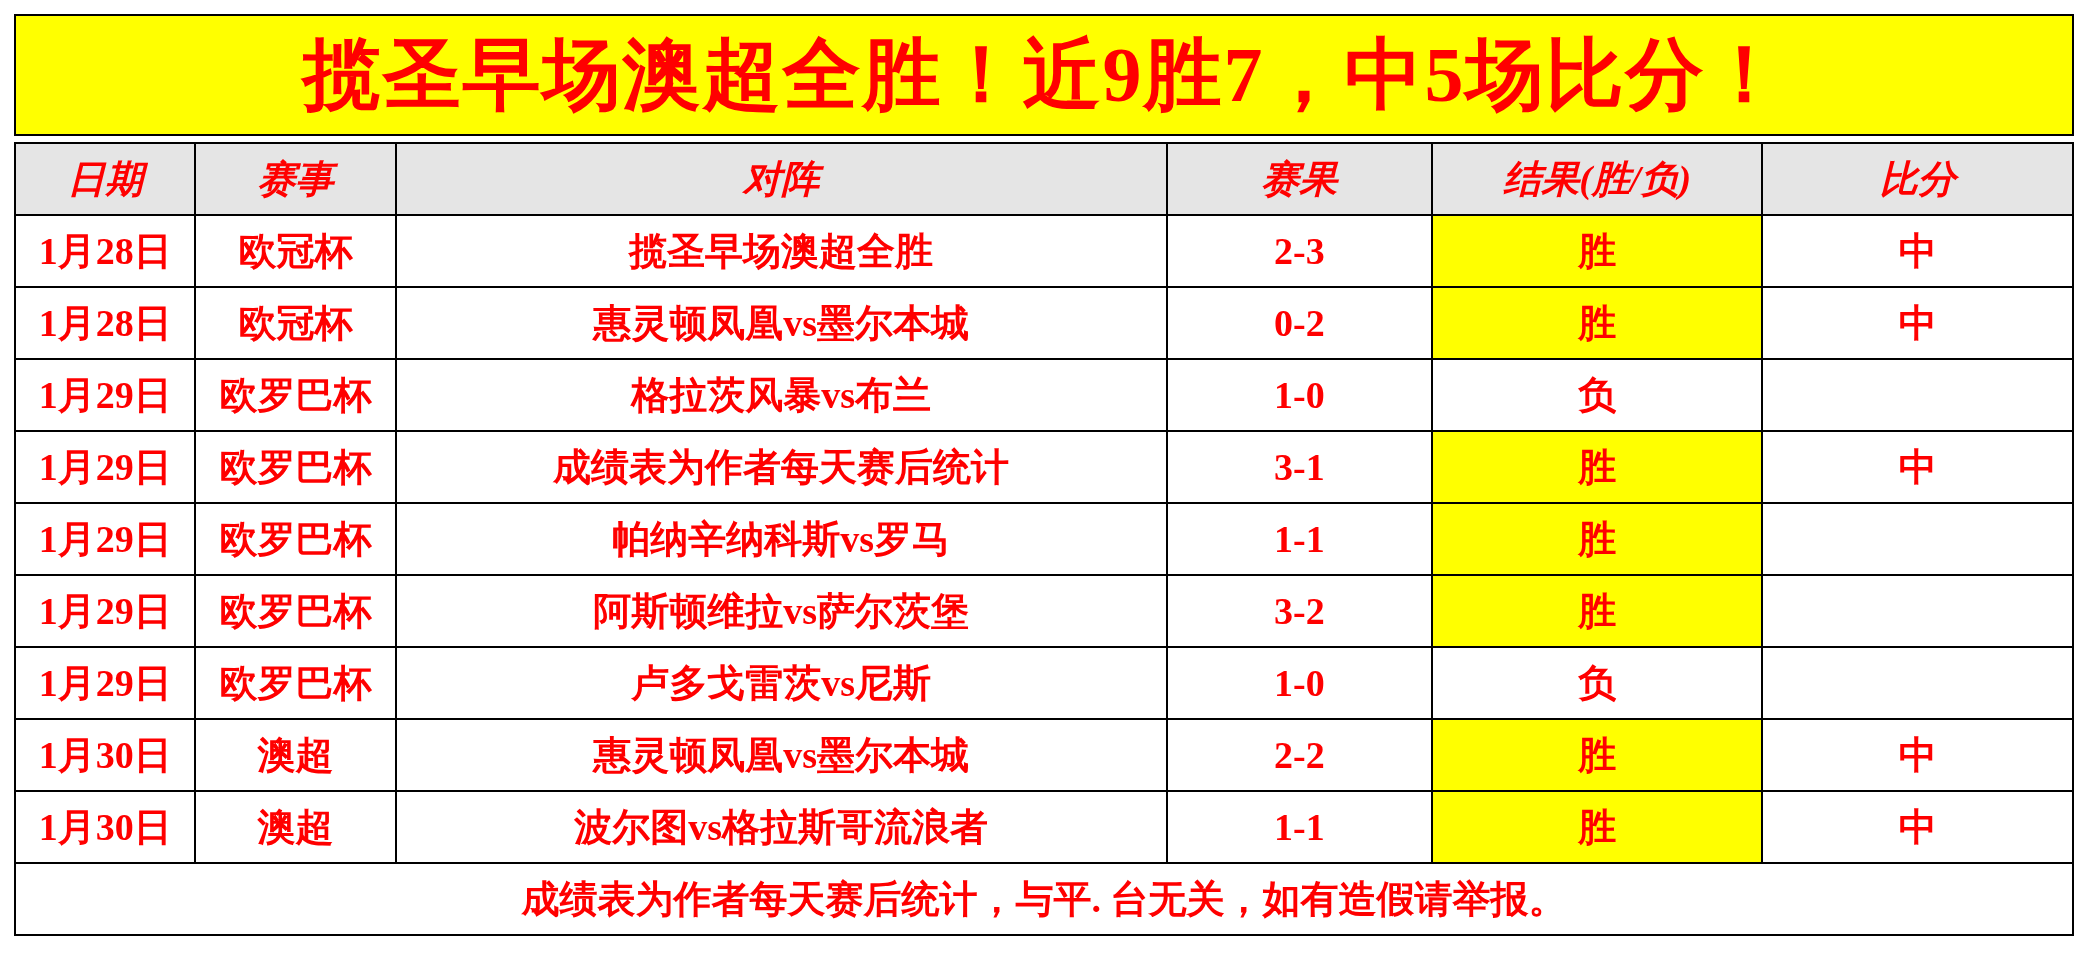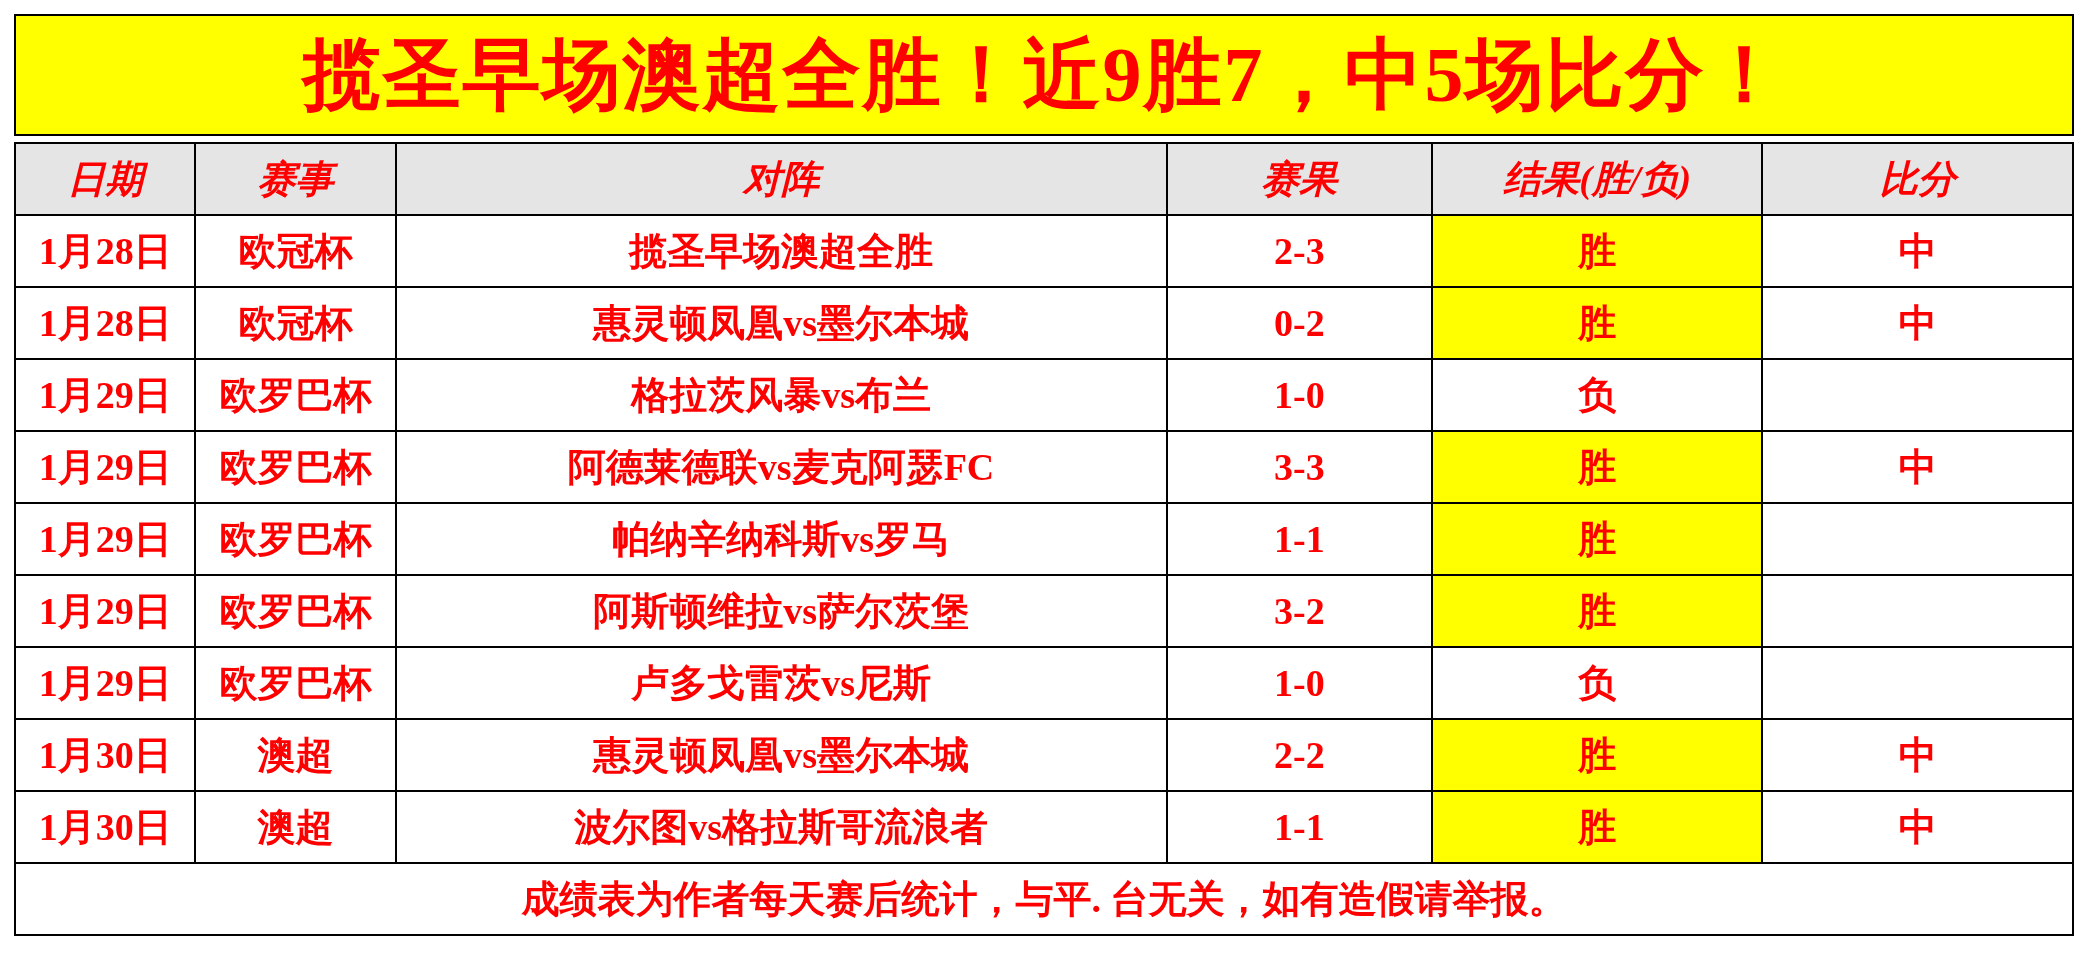--- a/index.html
+++ b/index.html
@@ -144,22 +144,22 @@
         <td>1月29日</td>
         <td>欧罗巴杯</td>
         <td>格拉茨风暴vs布兰</td>
         <td class="score-col">1-0</td>
         <td class="result-lose">负</td>
         <td class="hit-col"></td>
       </tr>
       <tr>
         <td>1月29日</td>
         <td>欧罗巴杯</td>
-        <td>阿德莱德联vs麦克阿瑟FC</td>
-        <td class="score-col">3-3</td>
+        <td>成绩表为作者每天赛后统计</td>
+        <td class="score-col">3-1</td>
         <td class="result-win">胜</td>
         <td class="hit-col">中</td>
       </tr>
       <tr>
         <td>1月29日</td>
         <td>欧罗巴杯</td>
         <td>帕纳辛纳科斯vs罗马</td>
         <td class="score-col">1-1</td>
         <td class="result-win">胜</td>
         <td class="hit-col"></td>

